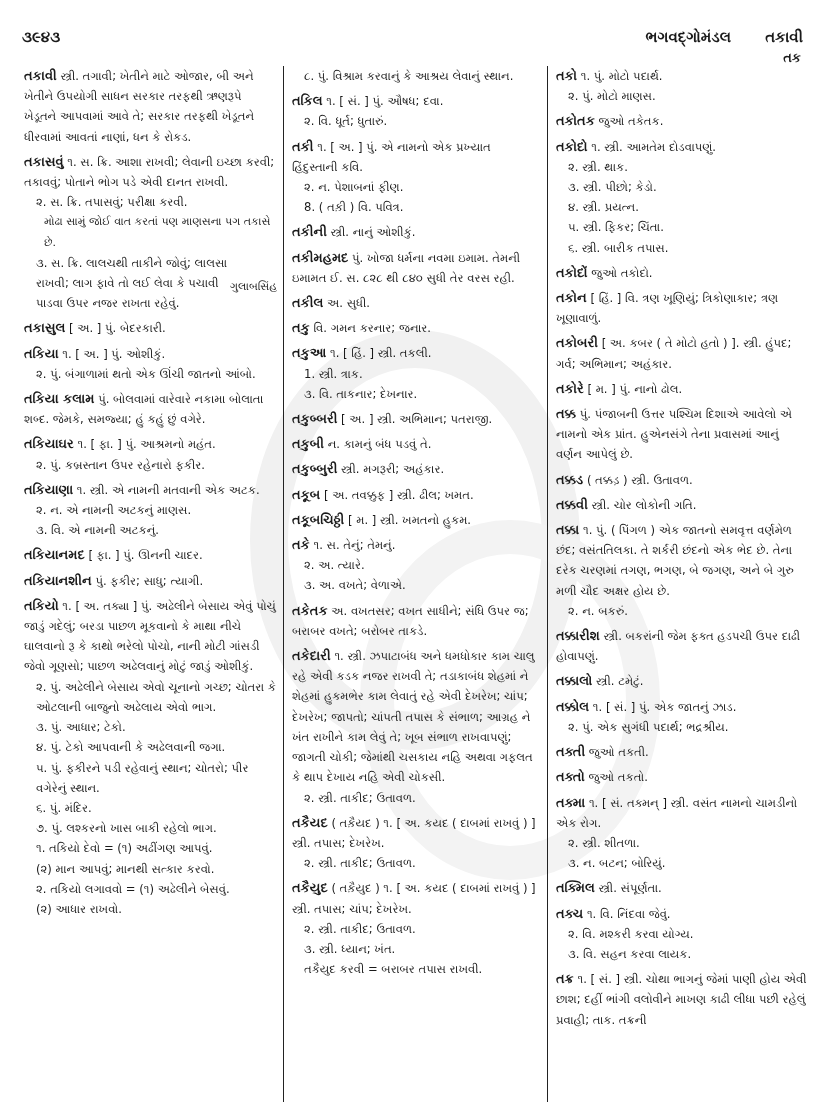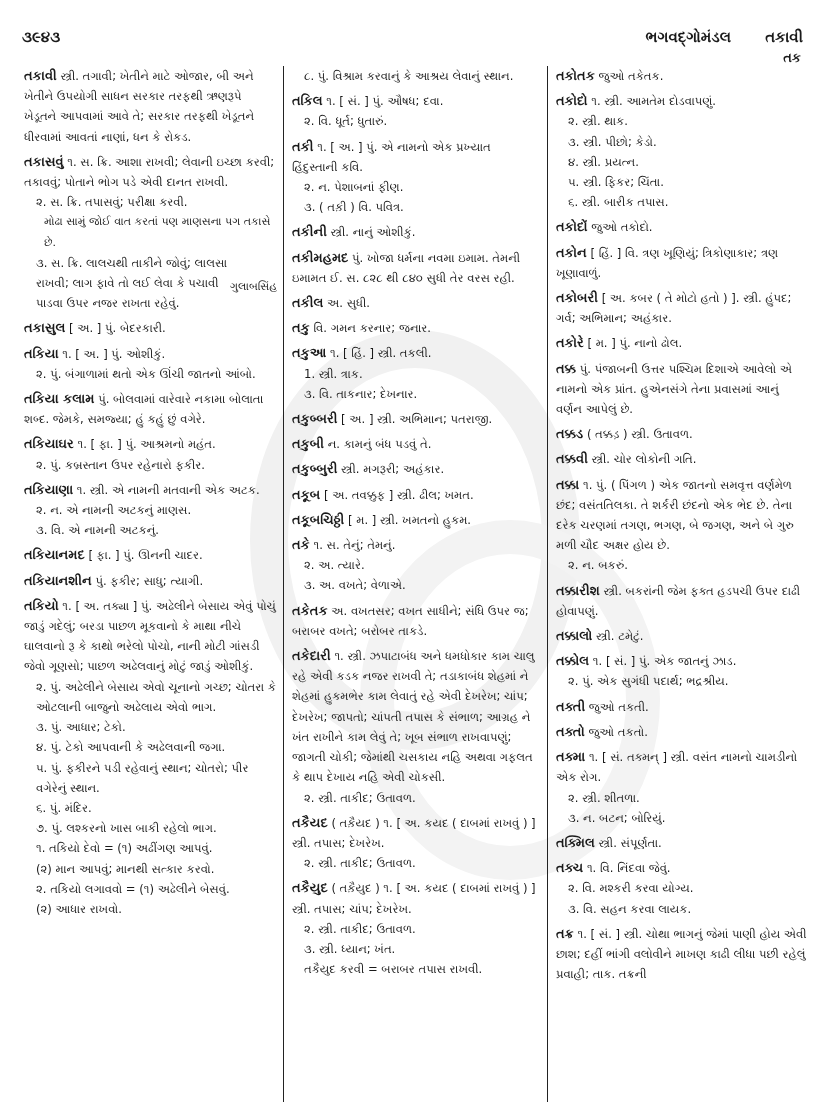--- a/index.html
+++ b/index.html
@@ -109,21 +109,21 @@
       <div class="entry">
         <div class="sense">૮. પું. વિશ્રામ કરવાનું કે આશ્રય લેવાનું સ્થાન.</div>
       </div>
       <div class="entry">
         <div><span class="hw">તકિલ</span> <span>૧. [ સં. ] પું. ઔષધ; દવા.</span></div>
         <div class="sense">૨. વિ. ધૂર્ત; ધુતારું.</div>
       </div>
       <div class="entry">
         <div><span class="hw">તકી</span> <span>૧. [ અ. ] પું. એ નામનો એક પ્રખ્યાત હિંદુસ્તાની કવિ.</span></div>
         <div class="sense">૨. ન. પેશાબનાં ફીણ.</div>
-        <div class="sense">૩. ( તક઼ી ) વિ. પવિત્ર.</div>
+        <div class="sense">8. ( તક઼ી ) વિ. પવિત્ર.</div>
       </div>
       <div class="entry">
         <div><span class="hw">તકીની</span> <span>સ્ત્રી. નાનું ઓશીકું.</span></div>
       </div>
       <div class="entry">
         <div><span class="hw">તકીમહમદ</span> <span>પું. ખોજા ધર્મના નવમા ઇમામ. તેમની ઇમામત ઈ. સ. ૮૨૮ થી ૮૪૦ સુધી તેર વરસ રહી.</span></div>
       </div>
       <div class="entry">
         <div><span class="hw">તકીલ</span> <span>અ. સુધી.</span></div>
       </div>
@@ -167,20 +167,24 @@
         <div class="sense">૨. સ્ત્રી. તાકીદ; ઉતાવળ.</div>
       </div>
       <div class="entry">
         <div><span class="hw">તકૈયુદ</span> <span>( તકૈ઼યુદ ) ૧. [ અ. કયદ ( દાબમાં રાખવું ) ] સ્ત્રી. તપાસ; ચાંપ; દેખરેખ.</span></div>
         <div class="sense">૨. સ્ત્રી. તાકીદ; ઉતાવળ.</div>
         <div class="sense">૩. સ્ત્રી. ધ્યાન; ખંત.</div>
         <div class="sub">તકૈયુદ કરવી = બરાબર તપાસ રાખવી.</div>
       </div>
     </div>
   <div class="col right" id="col-2">
+      <div class="entry">
+        <div><span class="hw">તકો</span> <span>૧. પું. મોટો પદાર્થ.</span></div>
+        <div class="sense">૨. પું. મોટો માણસ.</div>
+      </div>
       <div class="entry">
         <div><span class="hw">તકોતક</span> <span>જુઓ તકેતક.</span></div>
       </div>
       <div class="entry">
         <div><span class="hw">તકોદો</span> <span>૧. સ્ત્રી. આમતેમ દોડવાપણું.</span></div>
         <div class="sense">૨. સ્ત્રી. થાક.</div>
         <div class="sense">૩. સ્ત્રી. પીછો; કેડો.</div>
         <div class="sense">૪. સ્ત્રી. પ્રયત્ન.</div>
         <div class="sense">૫. સ્ત્રી. ફિકર; ચિંતા.</div>
         <div class="sense">૬. સ્ત્રી. બારીક તપાસ.</div>

